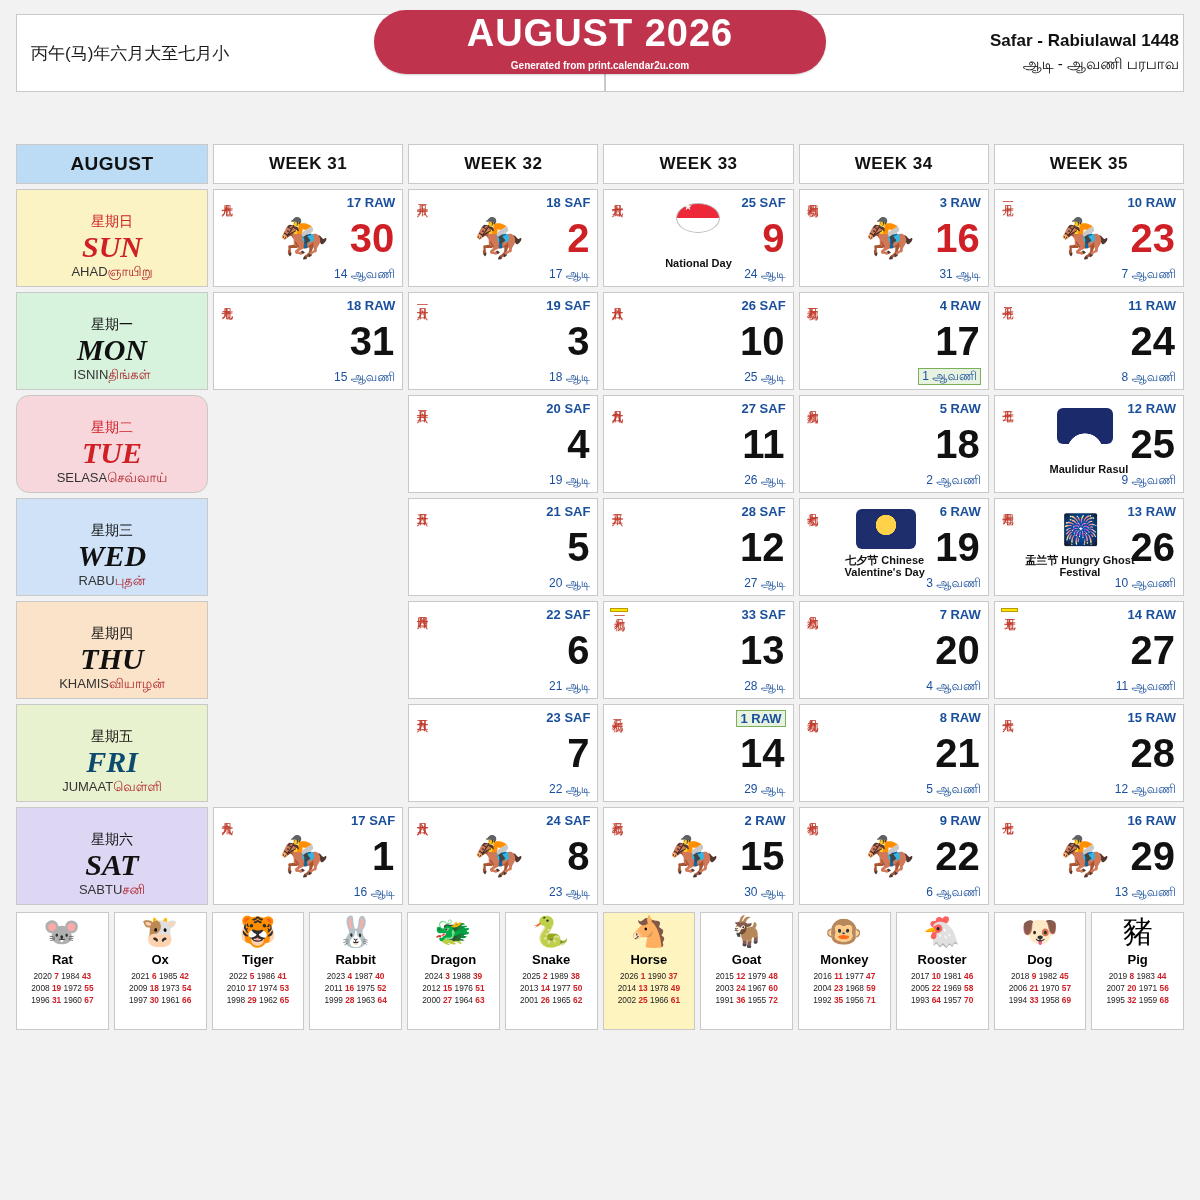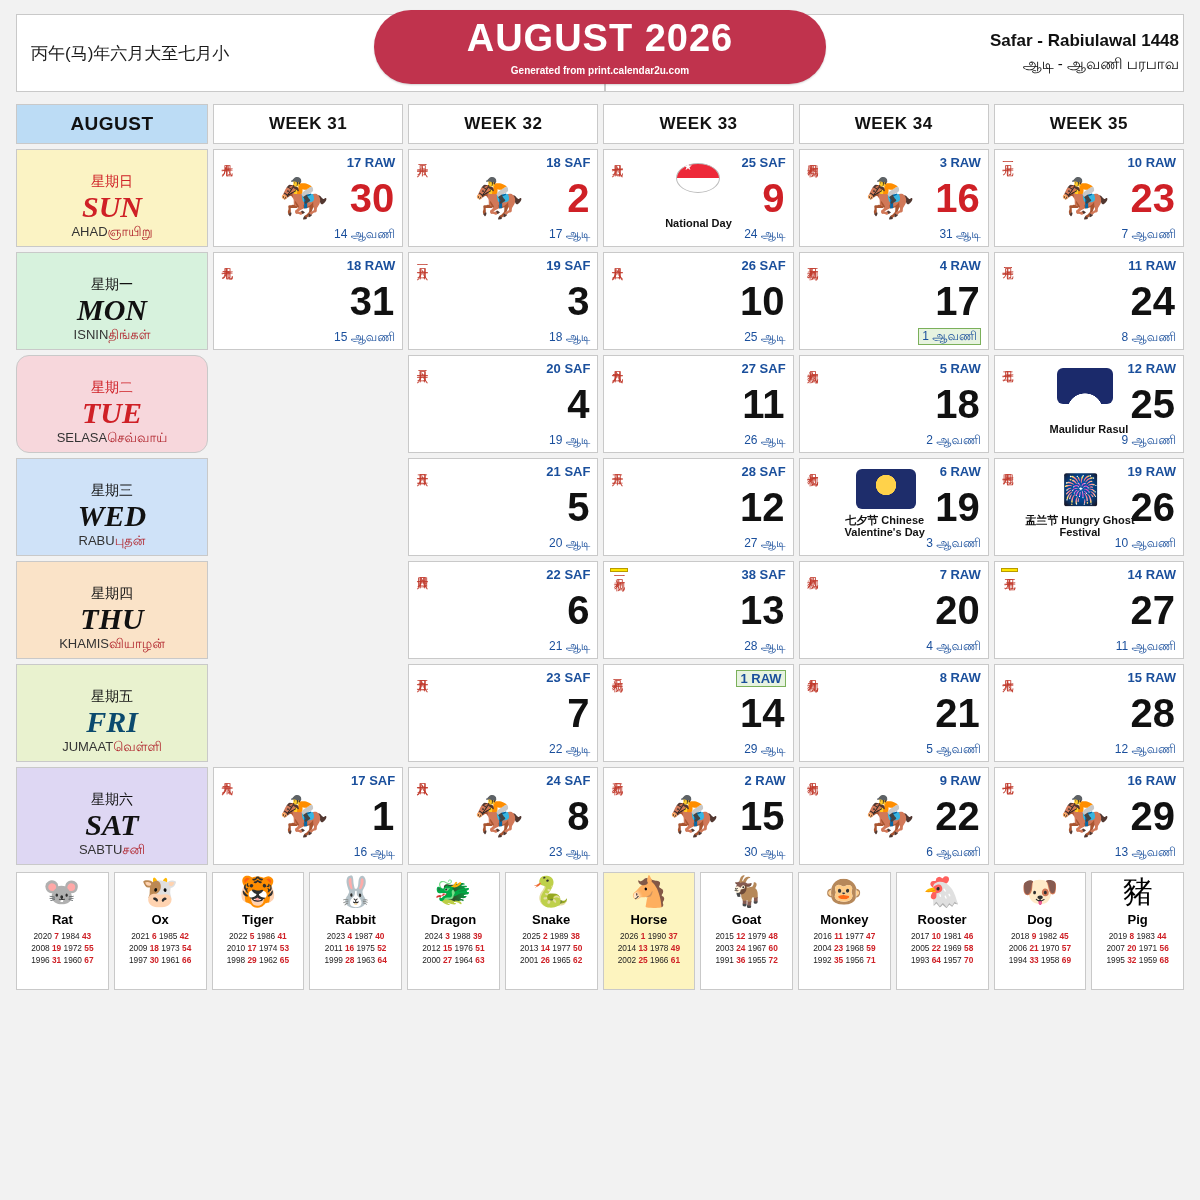--- a/index.html
+++ b/index.html
@@ -40,21 +40,21 @@
   .header-right .hr-line1 {
     font-size: 17px; color: #111; font-weight: 600;
   }
   .header-right .hr-line2 {
     font-size: 15px; color: #111; margin-top: 4px;
   }
   .header-center {
     position: absolute;
     left: 50%; top: -4px;
     transform: translateX(-50%);
-    width: 452px; height: 74px;
+    width: 452px; height: 64px;
     background: #c0334d;
     border-radius: 43px;
     display: flex;
     flex-direction: column;
     align-items: center;
     justify-content: center;
     z-index: 5;
     box-shadow: 0 1px 2px rgba(0,0,0,.18);
   }
   .header-center .title {
@@ -78,20 +78,21 @@
     gap: 5px;
     margin-bottom: 5px;
   }
   .weekcell {
     height: 40px;
     background: #ffffff;
     border: 1px solid #c9c9c9;
     display: flex; align-items: center; justify-content: center;
     font-size: 17px; font-weight: bold; color: #111;
     letter-spacing: .5px;
+    margin-top: 40px;
   }
   .weekcell.month {
     background: #bcdcf5;
     font-size: 19px;
   }
 
   
   .grid {
     display: grid;
     grid-template-columns: 192px repeat(5, 1fr);
@@ -402,21 +403,21 @@
       <div class="cell">
         <div class="lunar">七月初七</div>
         <div class="hij">6 RAW</div>
         <span class="icon" style="left:46%;top:32px;transform:translate(-50%,-50%);"><span class="festivity"></span></span>
         <div class="evname left">七夕节 Chinese Valentine's Day</div>
         <div class="num">19</div>
         <div class="tam">3 ஆவணி</div>
       </div>
       <div class="cell">
         <div class="lunar">七月十四</div>
-        <div class="hij">19 RAW</div>
+        <div class="hij">13 RAW</div>
         <span class="icon" style="left:46%;top:30px;transform:translate(-50%,-50%);font-size:30px;">🎆</span>
         <div class="evname left">盂兰节 Hungry Ghost Festival</div>
         <div class="num">26</div>
         <div class="tam">10 ஆவணி</div>
       </div>
       <div class="daylabel" style="background: rgb(250, 227, 200);">
         <div class="cn" style="color:#111111">星期四</div>
         <div class="en" style="color:#111111">THU</div>
         <div class="bottom">
           <span class="ms">KHAMIS</span>
@@ -425,21 +426,21 @@
       </div>
       <div class="cell empty"></div>
       <div class="cell">
         <div class="lunar">六月廿四</div>
         <div class="hij">22 SAF</div>
         <div class="num">6</div>
         <div class="tam">21 ஆடி</div>
       </div>
       <div class="cell">
         <div class="lunar hl">七月初一</div>
-        <div class="hij">38 SAF</div>
+        <div class="hij">33 SAF</div>
         <div class="num">13</div>
         <div class="tam">28 ஆடி</div>
       </div>
       <div class="cell">
         <div class="lunar">七月初八</div>
         <div class="hij">7 RAW</div>
         <div class="num">20</div>
         <div class="tam">4 ஆவணி</div>
       </div>
       <div class="cell">

